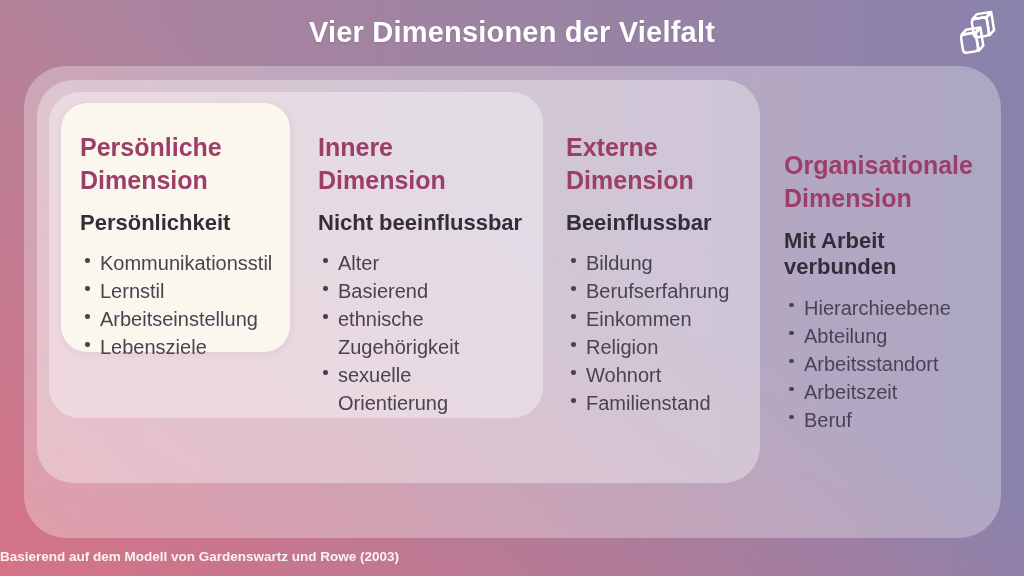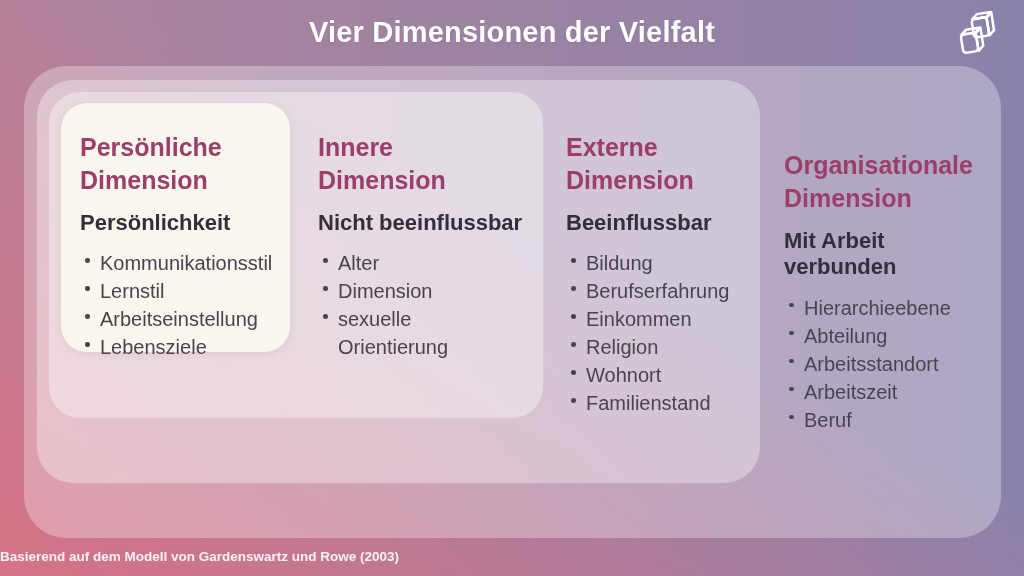--- a/index.html
+++ b/index.html
@@ -152,21 +152,22 @@
       <li>Arbeitseinstellung</li>
       <li>Lebensziele</li>
     </ul>
   </div>
 
   <div class="column col-2">
     <h2>Innere Dimension</h2>
     <h3>Nicht beeinflussbar</h3>
     <ul>
       <li>Alter</li>
-      <li>Dimension</li>
+      <li>Basierend</li>
+      <li>ethnische Zugehörigkeit</li>
       <li>sexuelle Orientierung</li>
     </ul>
   </div>
 
   <div class="column col-3">
     <h2>Externe Dimension</h2>
     <h3>Beeinflussbar</h3>
     <ul>
       <li>Bildung</li>
       <li>Berufserfahrung</li>

